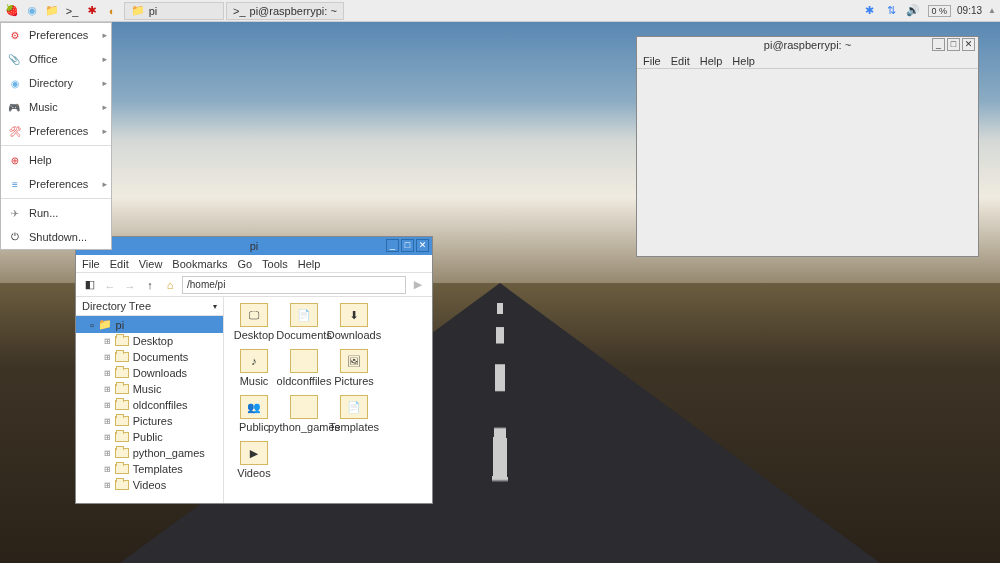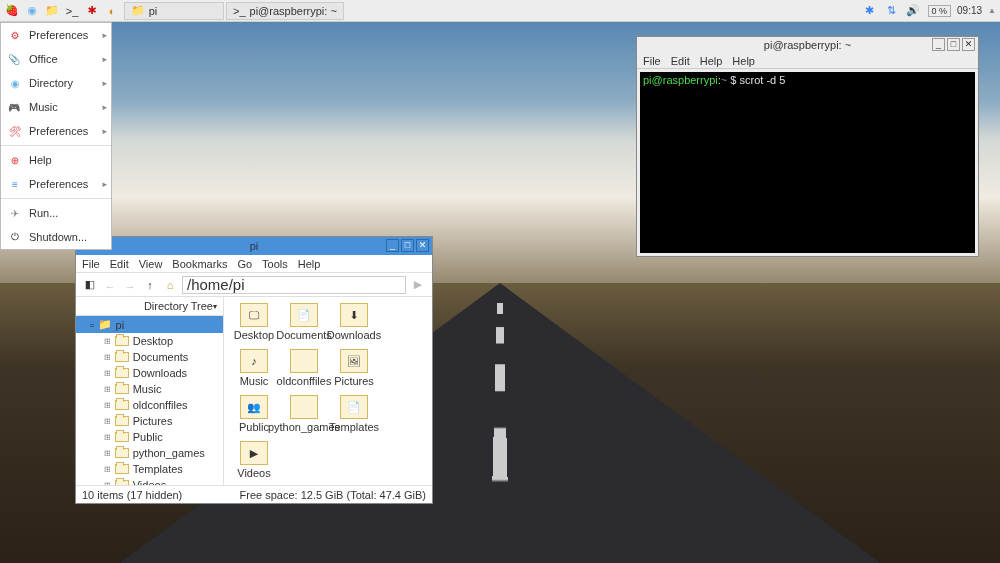--- a/index.html
+++ b/index.html
@@ -20,24 +20,24 @@
 .sm-arrow{position:absolute;right:4px;font-size:9px;color:#888}
 .sm-icon{width:16px;height:16px;border-radius:50%;display:flex;align-items:center;justify-content:center;font-size:10px}
 
 .fm{position:absolute;top:236px;left:75px;width:358px;height:268px;background:#fff;border:1px solid #888;display:flex;flex-direction:column;z-index:50}
 .fm-title{height:18px;background:#4a90d9;color:#fff;display:flex;align-items:center;justify-content:center;font-size:10px;position:relative}
 .wbtns{position:absolute;right:3px;top:2px;display:flex;gap:2px}
 .wbtn{width:13px;height:13px;border:1px solid #2a6baa;background:#4a90d9;font-size:9px;line-height:11px;text-align:center;color:#fff;cursor:pointer}
 .fm-menu{height:18px;display:flex;align-items:center;gap:10px;padding:0 6px;border-bottom:1px solid #e0e0e0;font-size:10px}
 .fm-menu span{cursor:pointer}
 .fm-tool{height:24px;display:flex;align-items:center;gap:4px;padding:0 6px;border-bottom:1px solid #e0e0e0}
-.fm-path{flex:1;height:18px;border:1px solid #ccc;padding:0 4px;font-size:15px}
+.fm-path{flex:1;height:18px;border:1px solid #ccc;padding:0 4px;font-size:10px}
 .fm-body{flex:1;display:flex;overflow:hidden}
 .fm-tree{width:148px;border-right:1px solid #e0e0e0;overflow-y:auto;font-size:10px}
-.tree-head{padding:3px 6px;border-bottom:1px solid #e0e0e0;display:flex;justify-content:flex-end;align-items:center}
+.tree-head{padding:3px 6px;border-bottom:1px solid #e0e0e0;display:flex;justify-content:space-between;align-items:center}
 .tree-item{padding:2px 6px 2px 14px;display:flex;align-items:center;gap:4px;cursor:pointer}
 .tree-item.sel{background:#4a90d9;color:#fff}
 .tree-sub{padding-left:28px}
 .fm-icons{flex:1;padding:6px;display:flex;flex-wrap:wrap;align-content:flex-start;gap:2px}
 .ficon{width:48px;height:44px;display:flex;flex-direction:column;align-items:center;cursor:pointer;font-size:9px;text-align:center}
 .ficon-img{width:28px;height:24px;background:#fbf3d4;border:1px solid #d4b860;margin-bottom:2px;display:flex;align-items:center;justify-content:center}
 .fm-status{height:18px;border-top:1px solid #e0e0e0;display:flex;align-items:center;justify-content:space-between;padding:0 6px;font-size:10px;color:#555}
 
 .term{position:absolute;top:36px;left:636px;width:343px;height:221px;background:#ededed;border:1px solid #888;display:flex;flex-direction:column;z-index:40}
 .term-title{height:16px;background:#ededed;display:flex;align-items:center;justify-content:center;font-size:10px;position:relative;color:#333}
@@ -261,37 +261,30 @@
         <div class="ficon">
           <div class="ficon-img">📄</div>
           <span>Templates</span>
         </div>
         <div class="ficon">
           <div class="ficon-img">▶</div>
           <span>Videos</span>
         </div>
       </div>
   </div>
-  <div class="fm-status">
-    <span>10 items (17 hidden)</span>
-    <span>Free space: 12.5 GiB (Total: 47.4 GiB)</span>
-  </div>
 </div>
 
 <div class="term">
   <div class="term-title">
     <span>pi@raspberrypi: ~</span>
     <div class="wbtns" style="top:1px">
       <div class="wbtn" style="background:#ededed;border-color:#999;color:#333">_</div>
       <div class="wbtn" style="background:#ededed;border-color:#999;color:#333">□</div>
       <div class="wbtn" style="background:#ededed;border-color:#999;color:#333">✕</div>
     </div>
   </div>
   <div class="term-menu" id="term-menu">
       <span>File</span>
       <span>Edit</span>
       <span>Help</span>
       <span>Help</span>
     </div>
-  <div class="term-body">
-    <span class="prompt-user">pi@raspberrypi</span><span style="color:#e0e0e0">:</span><span class="prompt-path">~</span><span style="color:#e0e0e0"> $ </span><span class="prompt-cmd">scrot -d 5</span>
-  </div>
 </div>
 
 </body></html>

